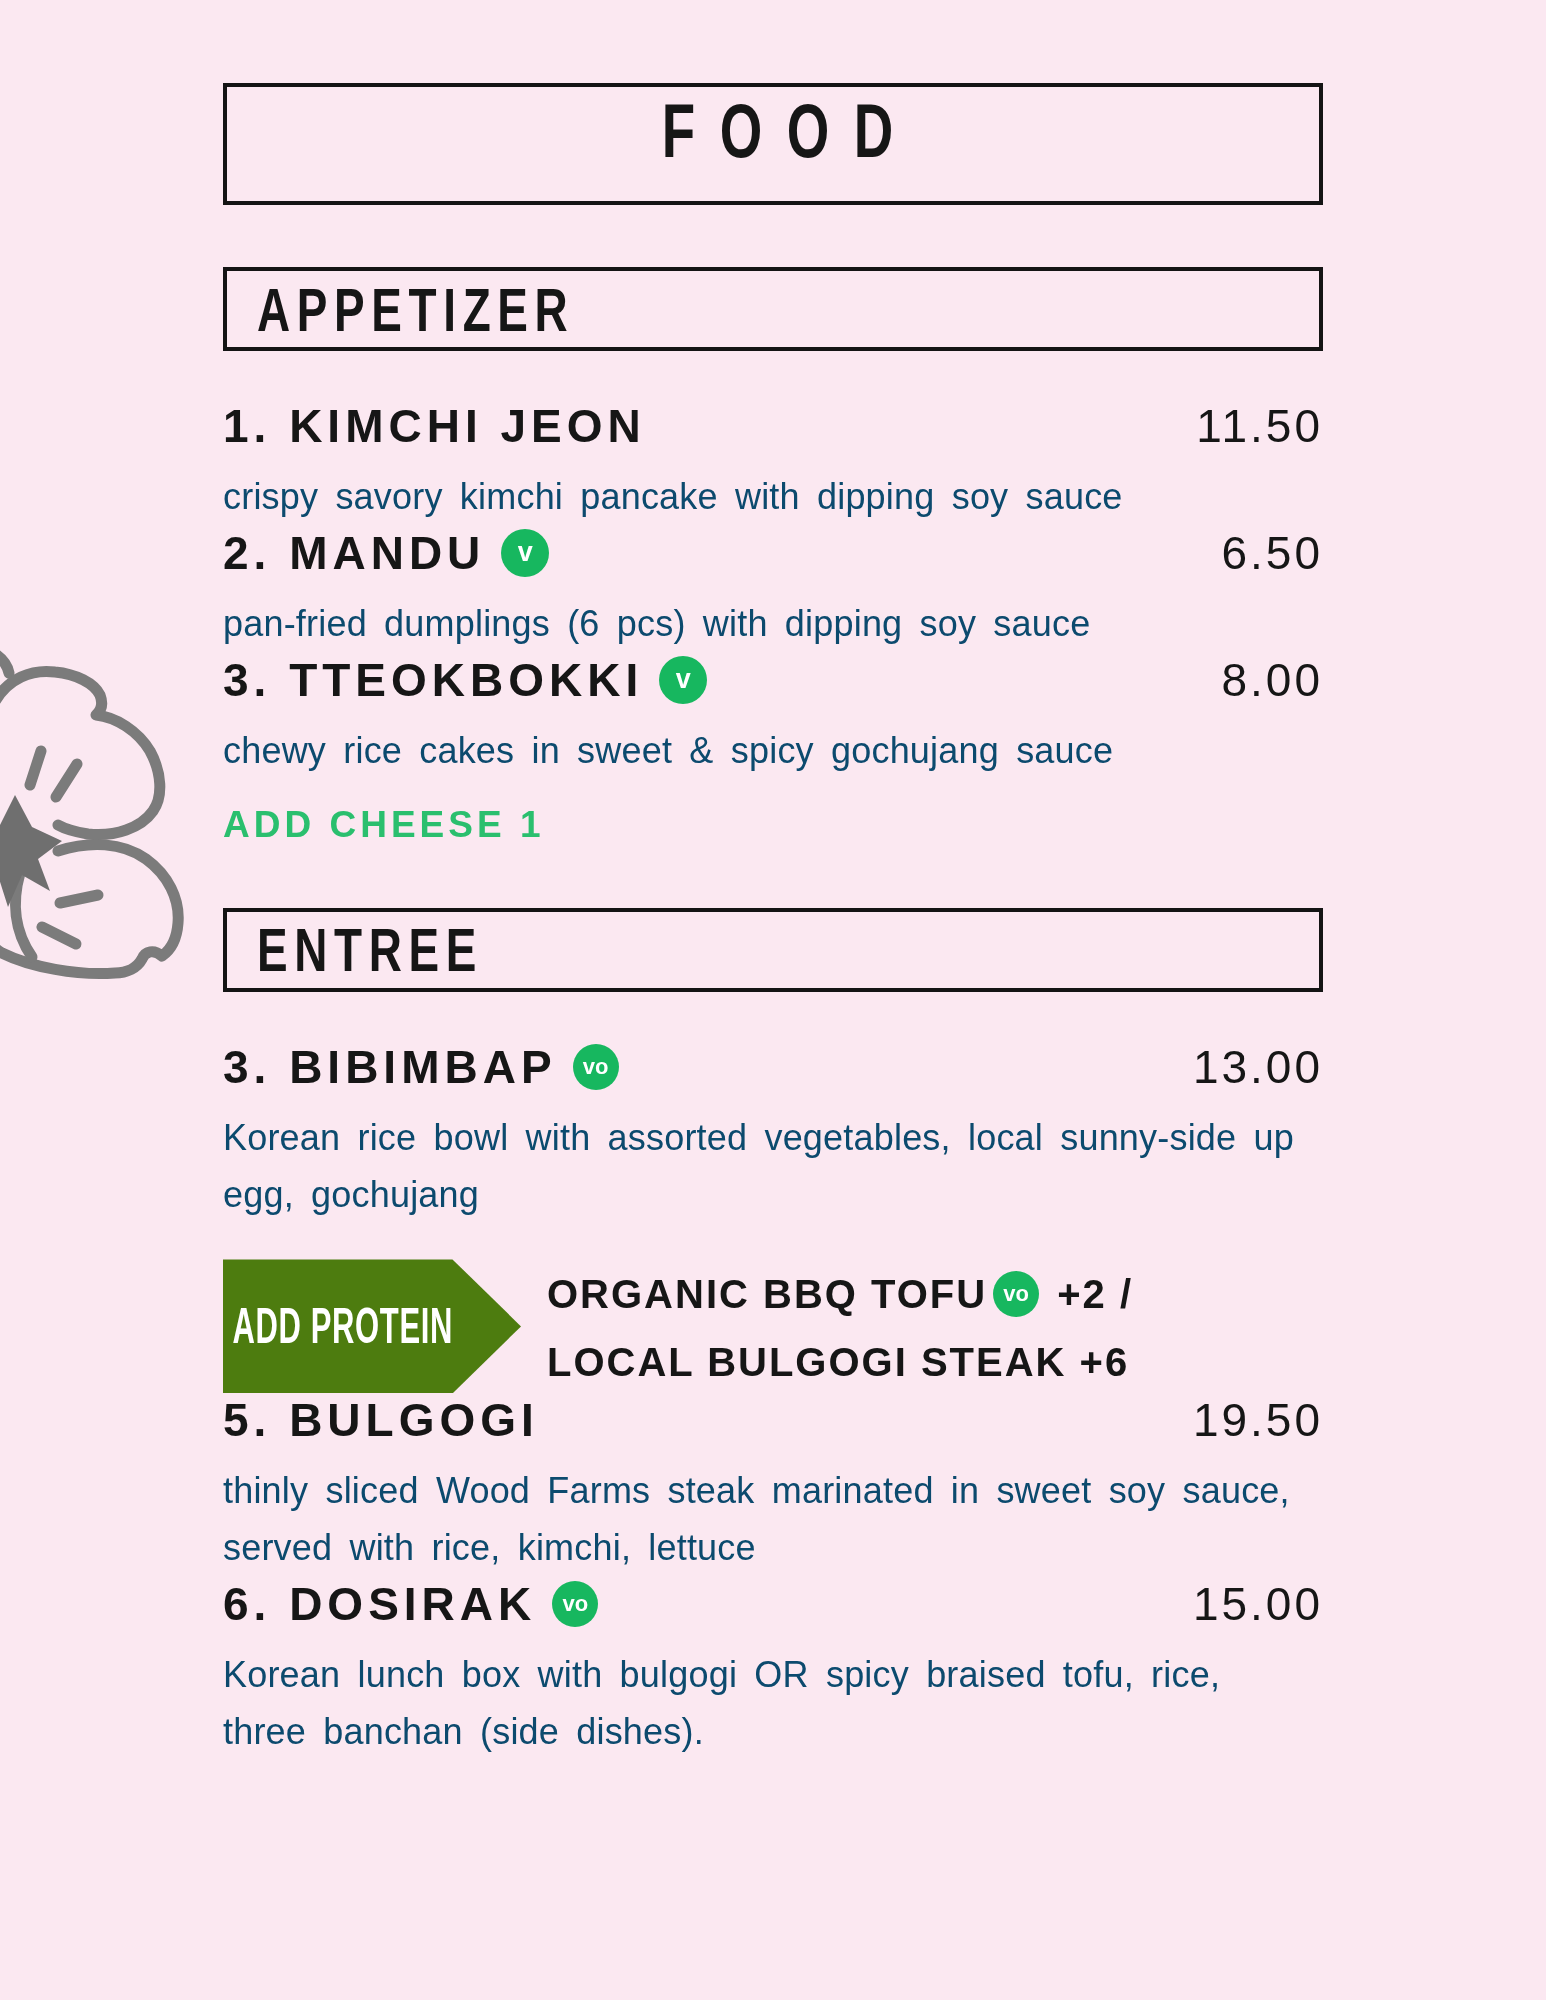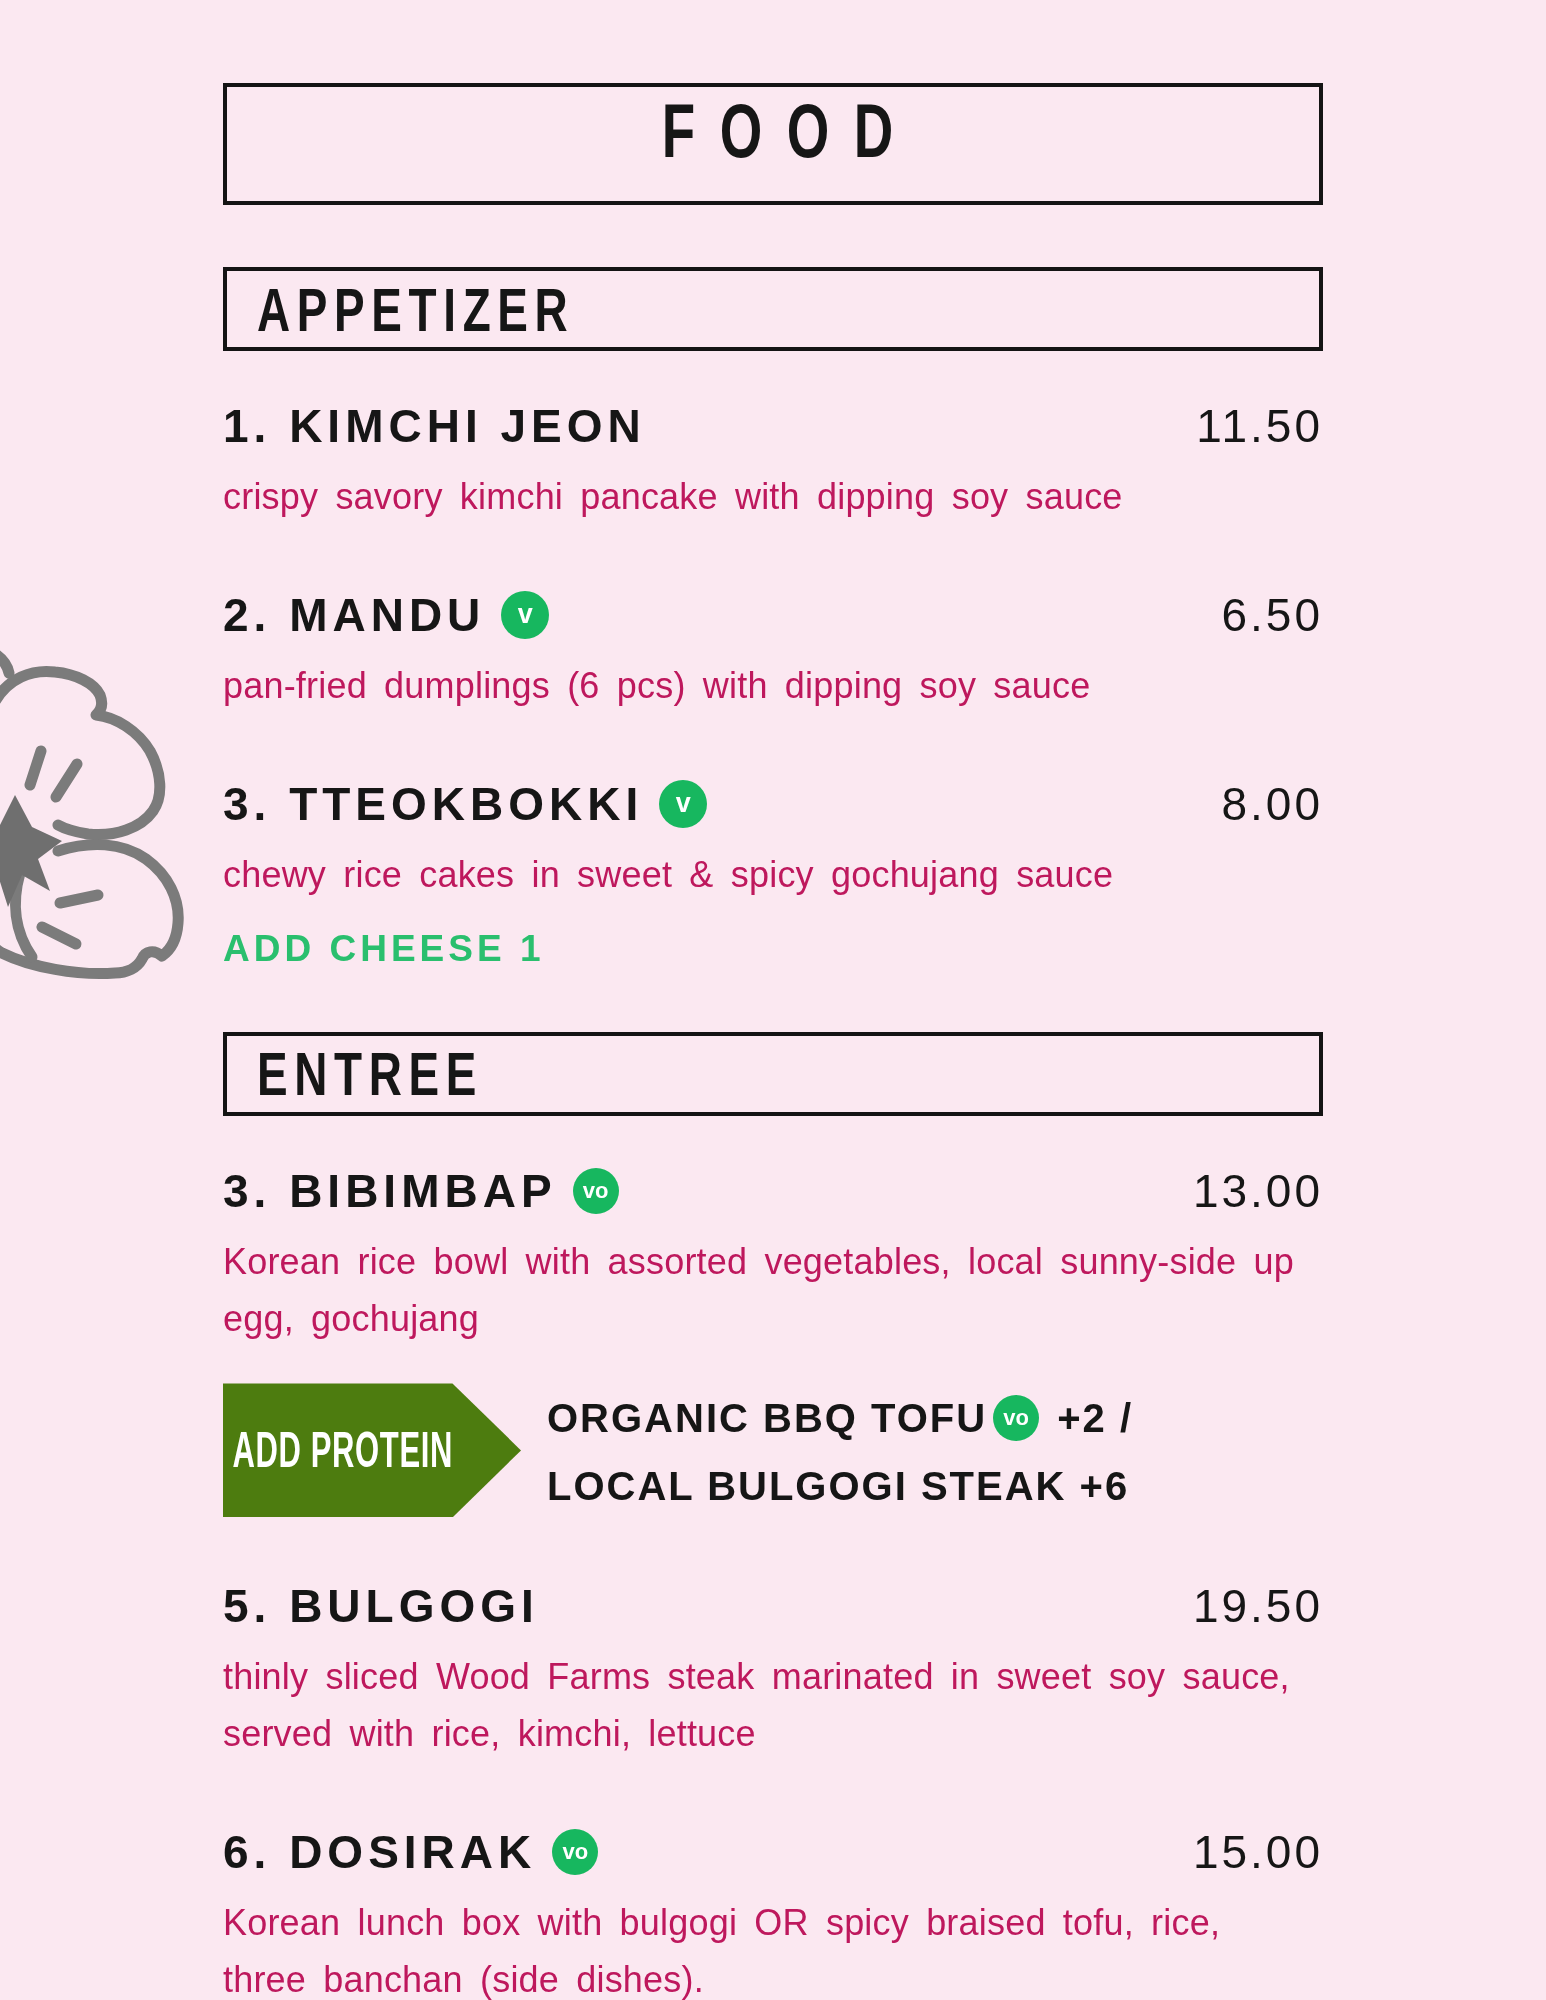--- a/index.html
+++ b/index.html
@@ -25,28 +25,28 @@
   .section-box{
     margin-top:62px;height:84px;border:4px solid #141414;
     display:flex;align-items:center;padding-left:30px;box-sizing:border-box;
   }
   .section-text{
     font-size:62px;font-weight:bold;letter-spacing:9px;
     display:inline-block;transform:scaleX(.74);transform-origin:left center;white-space:nowrap;
   }
 
   
-  .item{margin-top:62px;}
+  .item{}
   .item.tight{margin-top:48px;}
   .item-row{display:flex;align-items:center;}
   .item-name{font-size:46px;font-weight:bold;letter-spacing:5px;white-space:nowrap;}
   .item-price{margin-left:auto;font-size:46px;font-weight:normal;letter-spacing:3px;}
   .item-desc{
     margin-top:16px;font-size:36px;line-height:1.58;letter-spacing:.2px;word-spacing:7px;
-    max-width:1090px;color:#be185d;
+    max-width:1090px;color:#0c4a6e;
   }
   .item-note{margin-top:24px;font-size:37px;font-weight:bold;color:#2abf6e;letter-spacing:4px;}
 
   
   .badge{
     width:48px;height:48px;border-radius:50%;background:#17b75f;color:#ffffff;
     display:inline-flex;align-items:center;justify-content:center;
     font-weight:bold;font-size:27px;letter-spacing:0;margin-left:16px;flex:none;
   }
   .badge.sm{width:46px;height:46px;font-size:22px;}

